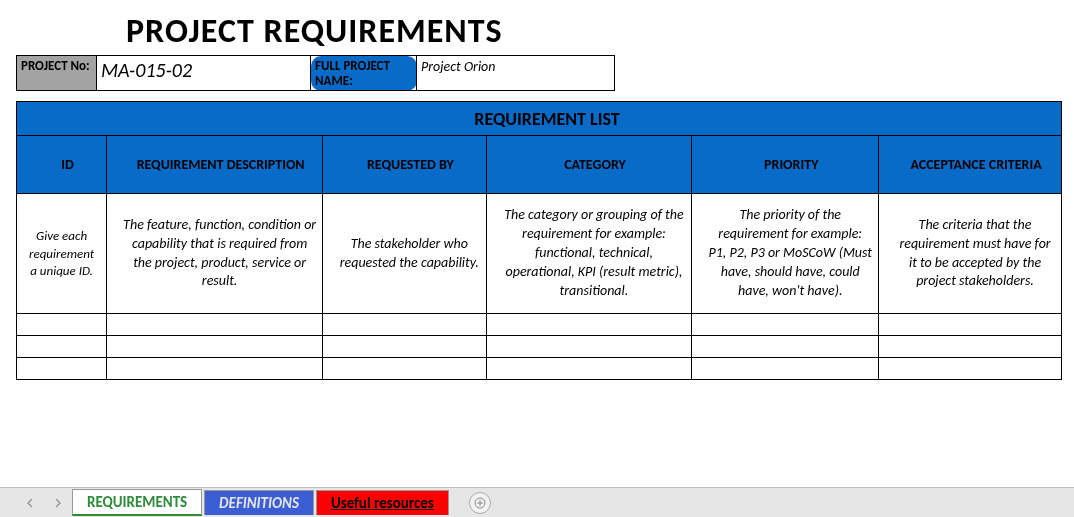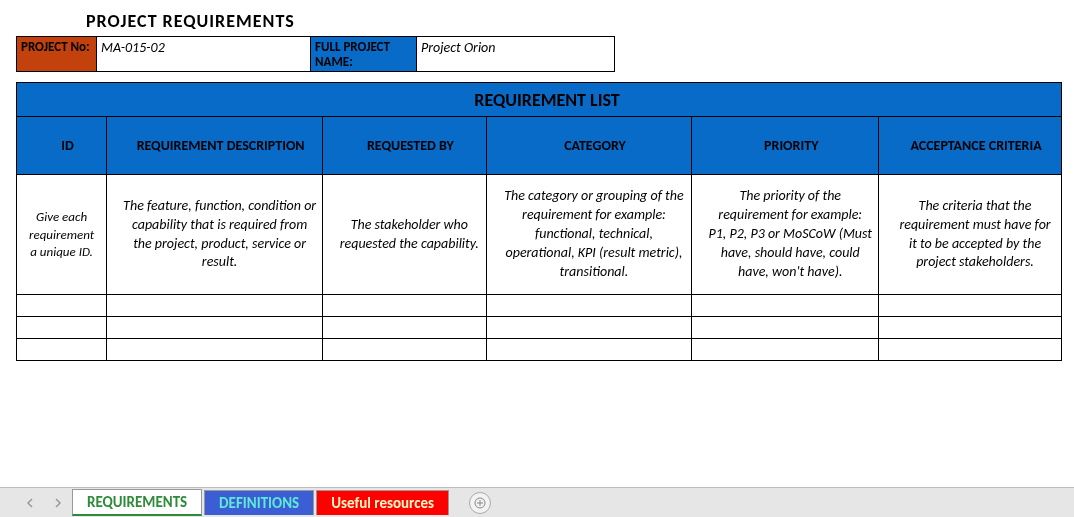--- a/index.html
+++ b/index.html
@@ -1,45 +1,45 @@
 <!DOCTYPE html>
 <html><head>
   <meta charset="utf-8">
   <style>
     * { box-sizing: border-box; margin: 0; padding: 0; }
     body { font-family: Calibri, Arial, sans-serif; font-size: 14px; background: #fff; width: 1074px; height: 517px; overflow: hidden; position: relative; }
     .content { padding: 10px 0 0 16px; }
-    .title { font-size: 18px; font-weight: bold; letter-spacing: 1px; margin-left: 70px; margin-bottom: 4px; }
+    .title { font-size: 34px; font-weight: bold; letter-spacing: 1px; margin-left: 110px; margin-bottom: 4px; }
     .meta-table { border-collapse: collapse; }
     .meta-table td { border: 1px solid #000; vertical-align: top; padding: 2px 4px; }
-    .meta-label { background: #c2410c; font-weight: bold; font-size: 13px; width: 80px; }
-    .meta-label2 { background: #096bc8; font-weight: bold; font-size: 13px; width: 106px; }
-    .meta-val1 { width: 214px; font-style: italic; font-size: 14px; }
+    .meta-label { background: #a3a3a3; font-weight: bold; font-size: 13px; width: 80px; }
+    .meta-label2 { background: #096bc8; font-weight: bold; font-size: 13px; width: 106px; border-radius: 10px; }
+    .meta-val1 { width: 214px; font-style: italic; font-size: 20px; }
     .meta-val2 { width: 198px; font-style: italic; font-size: 14px; }
     .main-wrap { margin-top: 10px; }
     .main-table { border-collapse: collapse; width: 1046px; }
     .main-table th, .main-table td { border: 1px solid #000; padding-left: 16px; }
     .list-header { background: #096bc8; text-align: center; font-weight: bold; font-size: 18px; height: 34px; border-top: 2px solid #000; }
     .col-header { background: #096bc8; text-align: center; font-weight: bold; font-size: 14px; height: 58px; padding: 4px; vertical-align: middle; }
     .c1 { width: 74px; }
     .c2 { width: 220px; margin-left: 12px; }
     .c3 { width: 166px; }
     .c4 { width: 210px; }
     .c5 { width: 190px; }
     .c6 { width: 186px; }
     .desc-cell { font-style: italic; text-align: center; padding: 8px 6px; vertical-align: middle; font-size: 14px; height: 120px; line-height: 1.35; }
     .c1.desc-cell { font-size: 13px; padding: 4px 12px; }
     .empty-row td { height: 22px; }
     .tabs { position: absolute; bottom: 0; left: 0; right: 0; height: 30px; background: #e6e6e6; border-top: 1px solid #bcbcbc; display: flex; align-items: center; padding-left: 16px; }
     .scroll-btn { width: 20px; height: 20px; display: flex; align-items: center; justify-content: center; color: #999; margin: 0 4px; }
     .scroll-btn svg { width: 10px; height: 10px; }
     .tab { padding: 3px 14px; border: 1px solid #999; border-bottom: none; margin-right: 2px; font-size: 15px; font-weight: bold; background: #fff; cursor: pointer; }
     .tab-req { background: #fff; color: #2e8b39; border-bottom: 2px solid #2e8b39; }
-    .tab-def { background: #3b5ed4; color: #5eead4; }
-    .tab-use { background: #ff0000; color: #fef9c3; }
+    .tab-def { background: #3b5ed4; color: #e5e5e5; font-style: italic; }
+    .tab-use { background: #ff0000; color: #000000; text-decoration: underline; }
     .new-tab { width: 22px; height: 22px; border: 1px solid #aaa; border-radius: 50%; display: flex; align-items: center; justify-content: center; color: #777; margin-left: 18px; cursor: pointer; background: #f3f3f3; font-size: 14px; }
   </style>
 </head>
 <body>
 
 <div class="content">
   <div class="title">PROJECT REQUIREMENTS</div>
 
   <table class="meta-table">
     <tbody>

